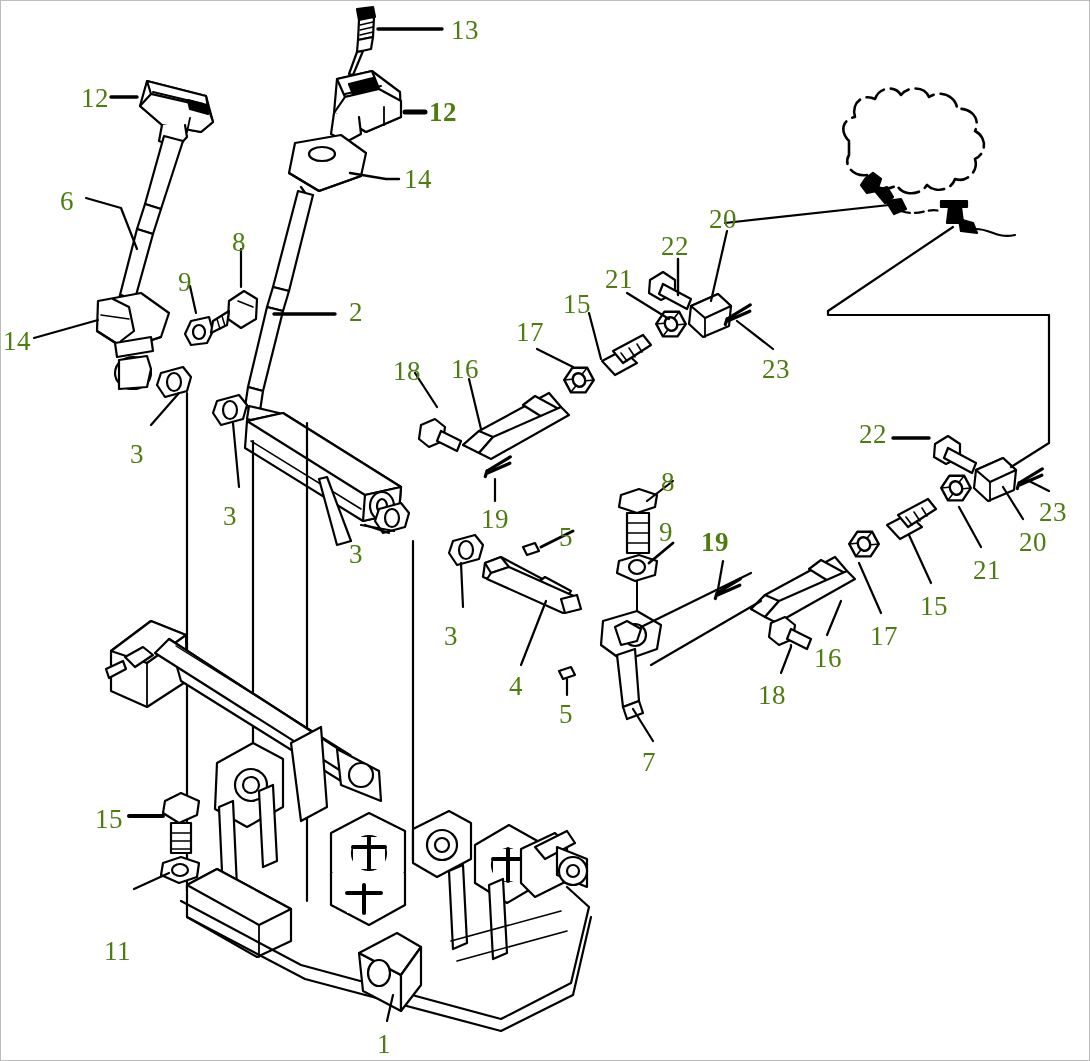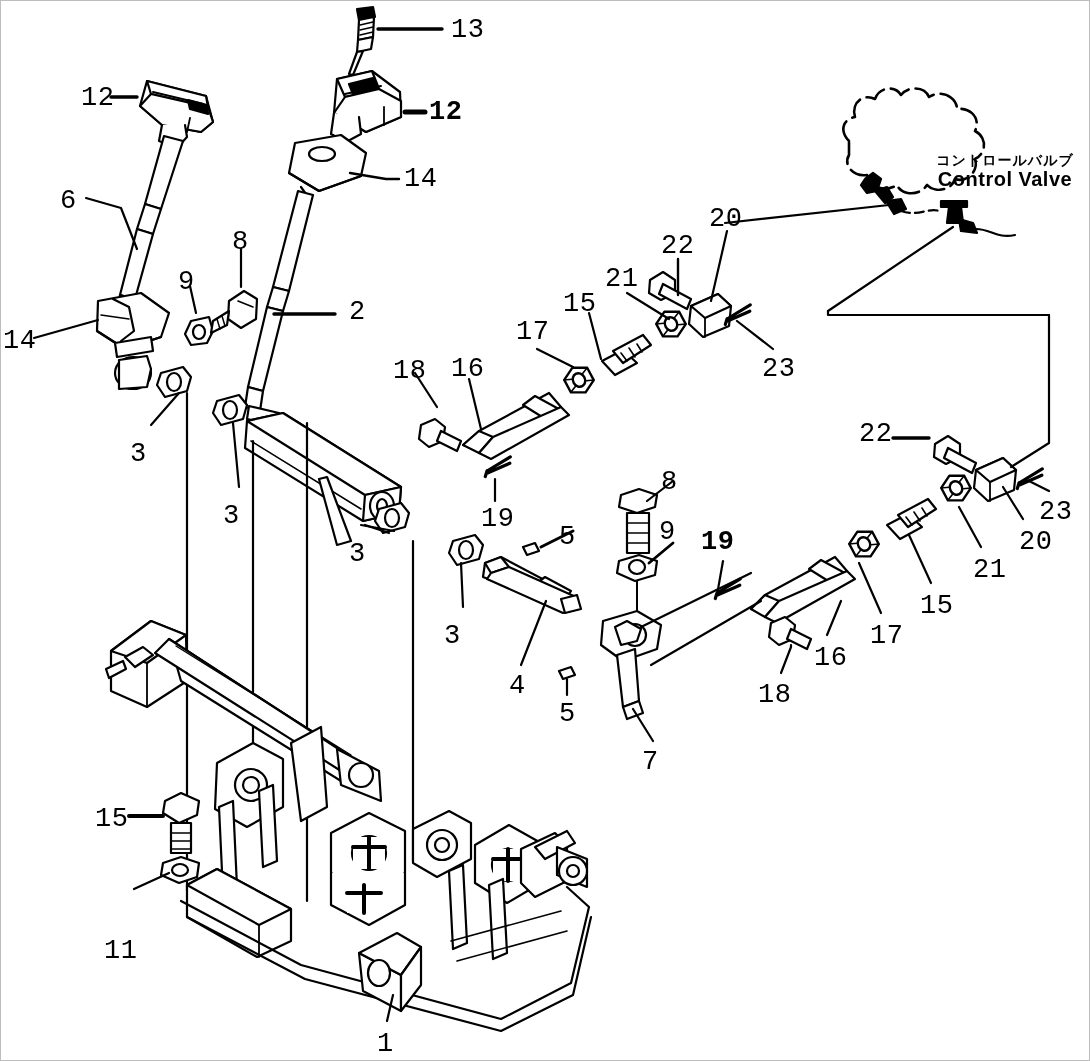--- a/index.html
+++ b/index.html
@@ -3,22 +3,22 @@
 <meta charset="utf-8">
 <style>
   html,body{margin:0;padding:0;background:#ffffff;}
   body{font-family:"Liberation Serif",serif;}
   #sheet{
     position:relative;width:1090px;height:1061px;background:#ffffff;
     box-sizing:border-box;border:1px solid #bdbdbd;overflow:hidden;
   }
   #art{position:absolute;left:0;top:0;width:1090px;height:1061px;}
   .cal{
-    position:absolute;font-family:Liberation Mono, monospace;
-    font-size:27px;color:#000000;line-height:1;white-space:nowrap;
+    position:absolute;font-family:Liberation Serif, serif;
+    font-size:27px;color:#4d7c0f;line-height:1;white-space:nowrap;
     letter-spacing:0.5px;
   }
   .cal.bold{font-weight:bold;}
   .cvlabel{
     position:absolute;text-align:center;color:#000;white-space:nowrap;
     font-family:"Liberation Sans",sans-serif;
   }
   .cv-jp{font-size:14px;letter-spacing:1px;font-weight:bold;line-height:1.1;}
   .cv-en{font-size:20px;font-weight:bold;letter-spacing:0.5px;line-height:1.15;}
 </style>
@@ -372,24 +372,20 @@
         <path d="M958,218 L972,222 L976,232 L960,230 Z" fill="#000"></path>
         <path d="M975,228 C990,228 996,238 1014,234" stroke-width="2.2"></path>
         <path d="M827,310 L952,226" stroke-width="2.2"></path>
         <polyline points="827,310 827,314 1048,314" stroke-width="2.2"></polyline>
         <polyline points="1048,314 1048,442 1010,466" stroke-width="2.2"></polyline>
       </g>
 
     </g>
   </svg>
 
-  <div class="cvlabel" style="left:924px;top:152px;width:160px;">
-    <div class="cv-jp">コントロールバルブ</div>
-    <div class="cv-en">Control Valve</div>
-  </div>
 
   <div id="callouts">
       <div class="cal" style="left: 450px; top: 16px;">13</div>
       <div class="cal" style="left: 80px; top: 84px;">12</div>
       <div class="cal bold" style="left: 428px; top: 98px;">12</div>
       <div class="cal" style="left: 403px; top: 165px;">14</div>
       <div class="cal" style="left: 59px; top: 187px;">6</div>
       <div class="cal" style="left: 177px; top: 268px;">9</div>
       <div class="cal" style="left: 231px; top: 228px;">8</div>
       <div class="cal" style="left: 708px; top: 205px;">20</div>

